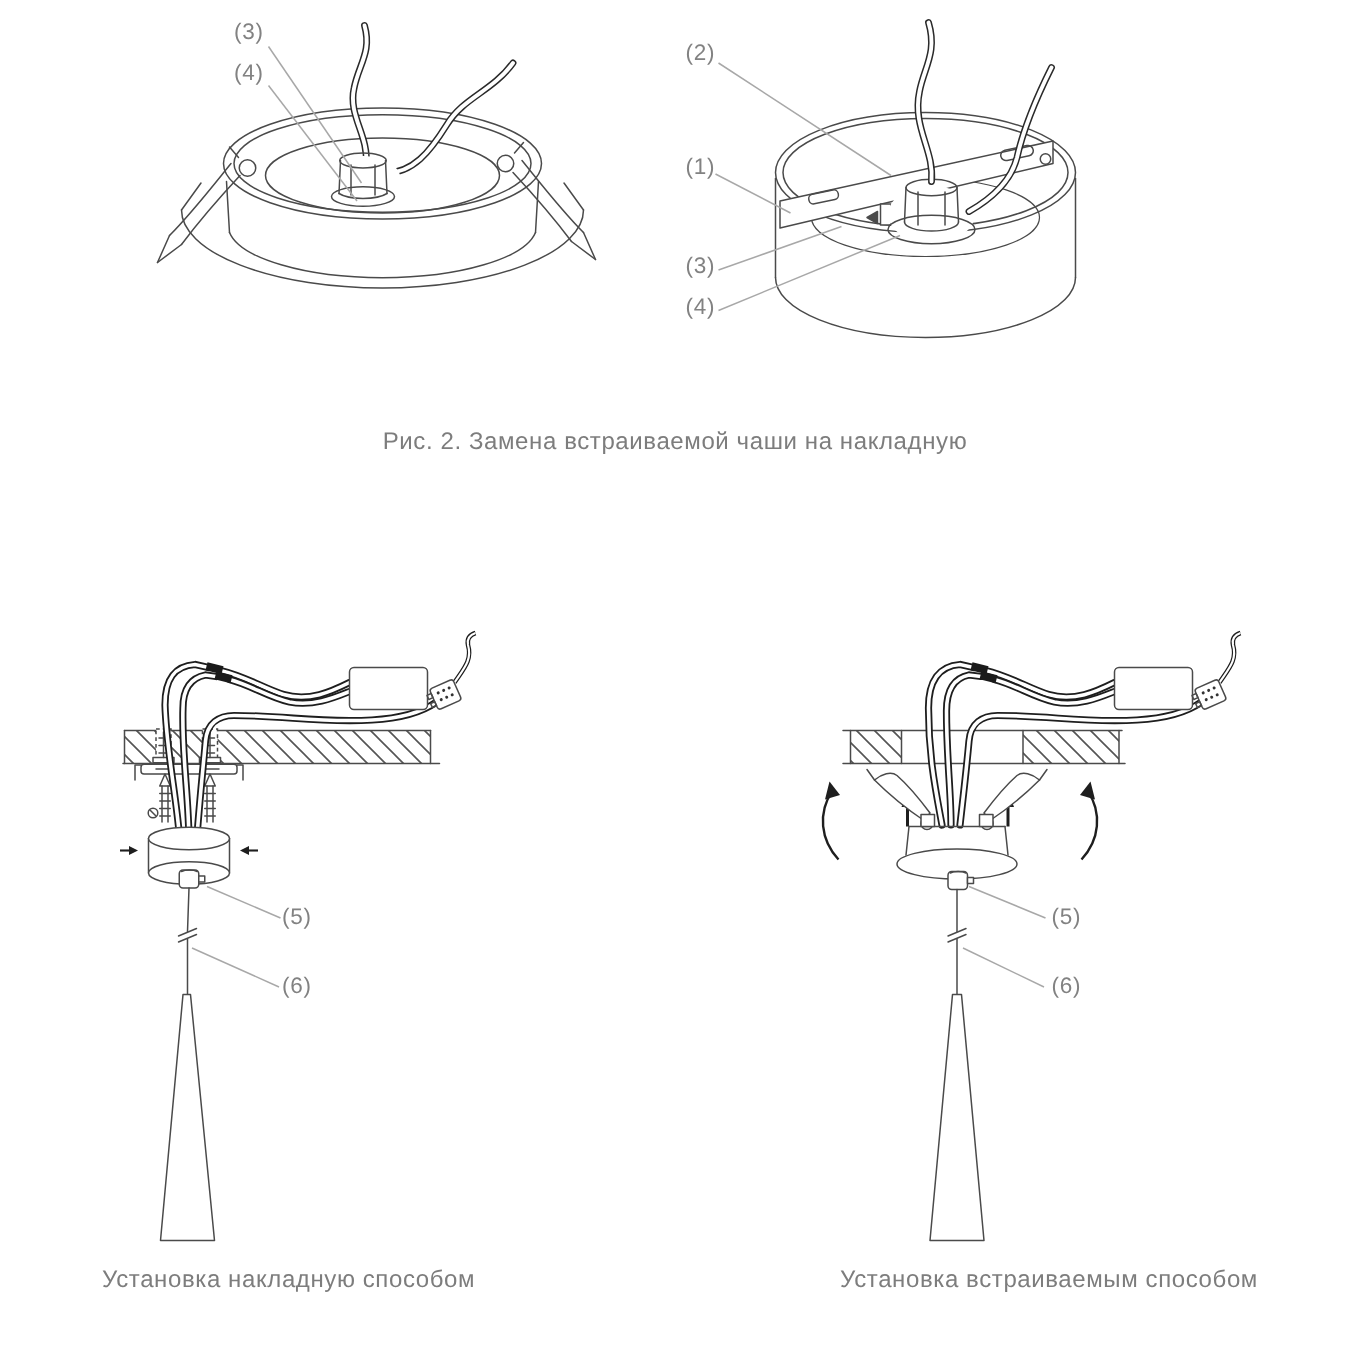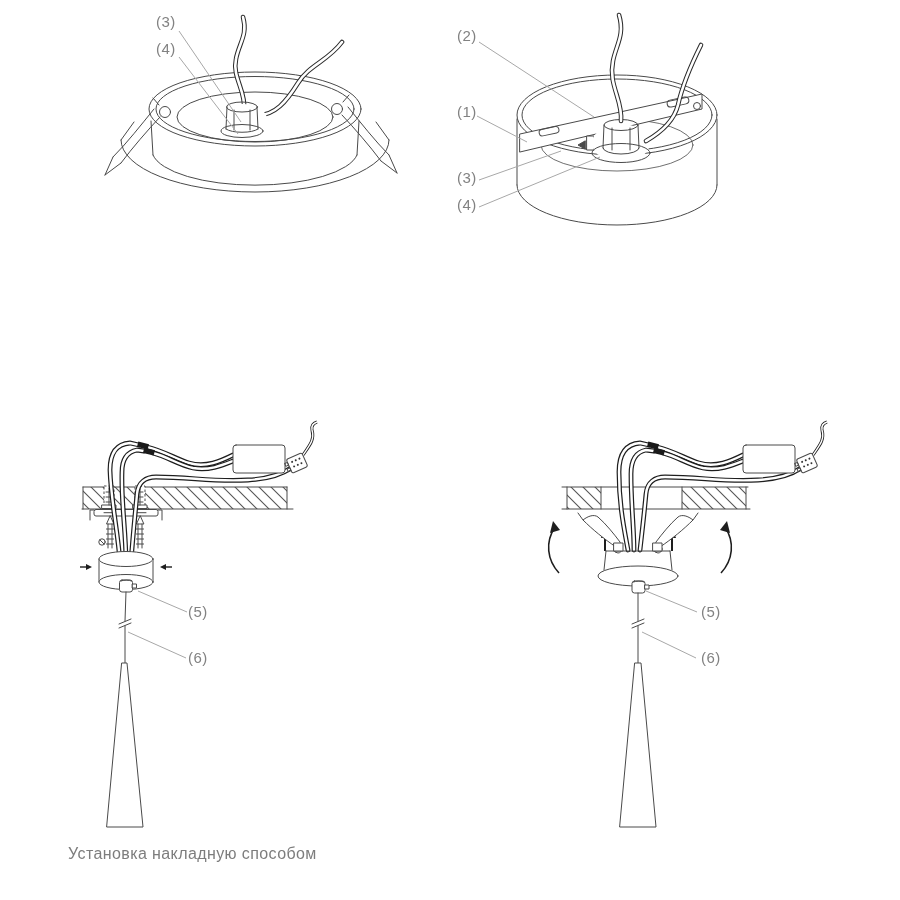--- a/index.html
+++ b/index.html
@@ -133,20 +133,21 @@
       <path d="M 27 111 L 77 137"></path>
       <path d="M 29 175 L 111 146"></path>
       <path d="M 29 202 L 150 152"></path>
     </g>
   </svg>
   <span class="plabel" style="left:457px;top:27px">(2)</span>
   <span class="plabel" style="left:457px;top:103px">(1)</span>
   <span class="plabel" style="left:457px;top:169px">(3)</span>
   <span class="plabel" style="left:457px;top:196px">(4)</span>
 
+  <div class="caption center" style="top:286px">Рис. 2. Замена встраиваемой чаши на накладную</div>
 
   <svg style="left:60px;top:420px" width="290" height="445" viewBox="0 0 290 445">
     <defs>
       <pattern id="hatchC" patternUnits="userSpaceOnUse" width="12" height="12">
         <path d="M -3 -3 L 15 15 M -9 3 L 9 21 M 3 -9 L 21 9" stroke="#555555" stroke-width="1.1"></path>
       </pattern>
     </defs>
 
     <g>
       <rect x="23" y="67" width="204" height="22" fill="url(#hatchC)"></rect>
@@ -392,14 +393,15 @@
     <g class="lineart">
       <polygon points="95,243 101,243 116,407 80,407" fill="#ffffff"></polygon>
     </g>
     <g stroke="#a8a8a8" stroke-width="1">
       <path d="M 106 171 L 157 192"></path>
       <path d="M 102 212 L 156 238"></path>
     </g>
   </svg>
   <span class="plabel" style="left:701px;top:603px">(5)</span>
   <span class="plabel" style="left:701px;top:649px">(6)</span>
+  <div class="caption" style="left:560px;top:845px">Установка встраиваемым способом</div>
 
 </div>
 
 </body></html>

